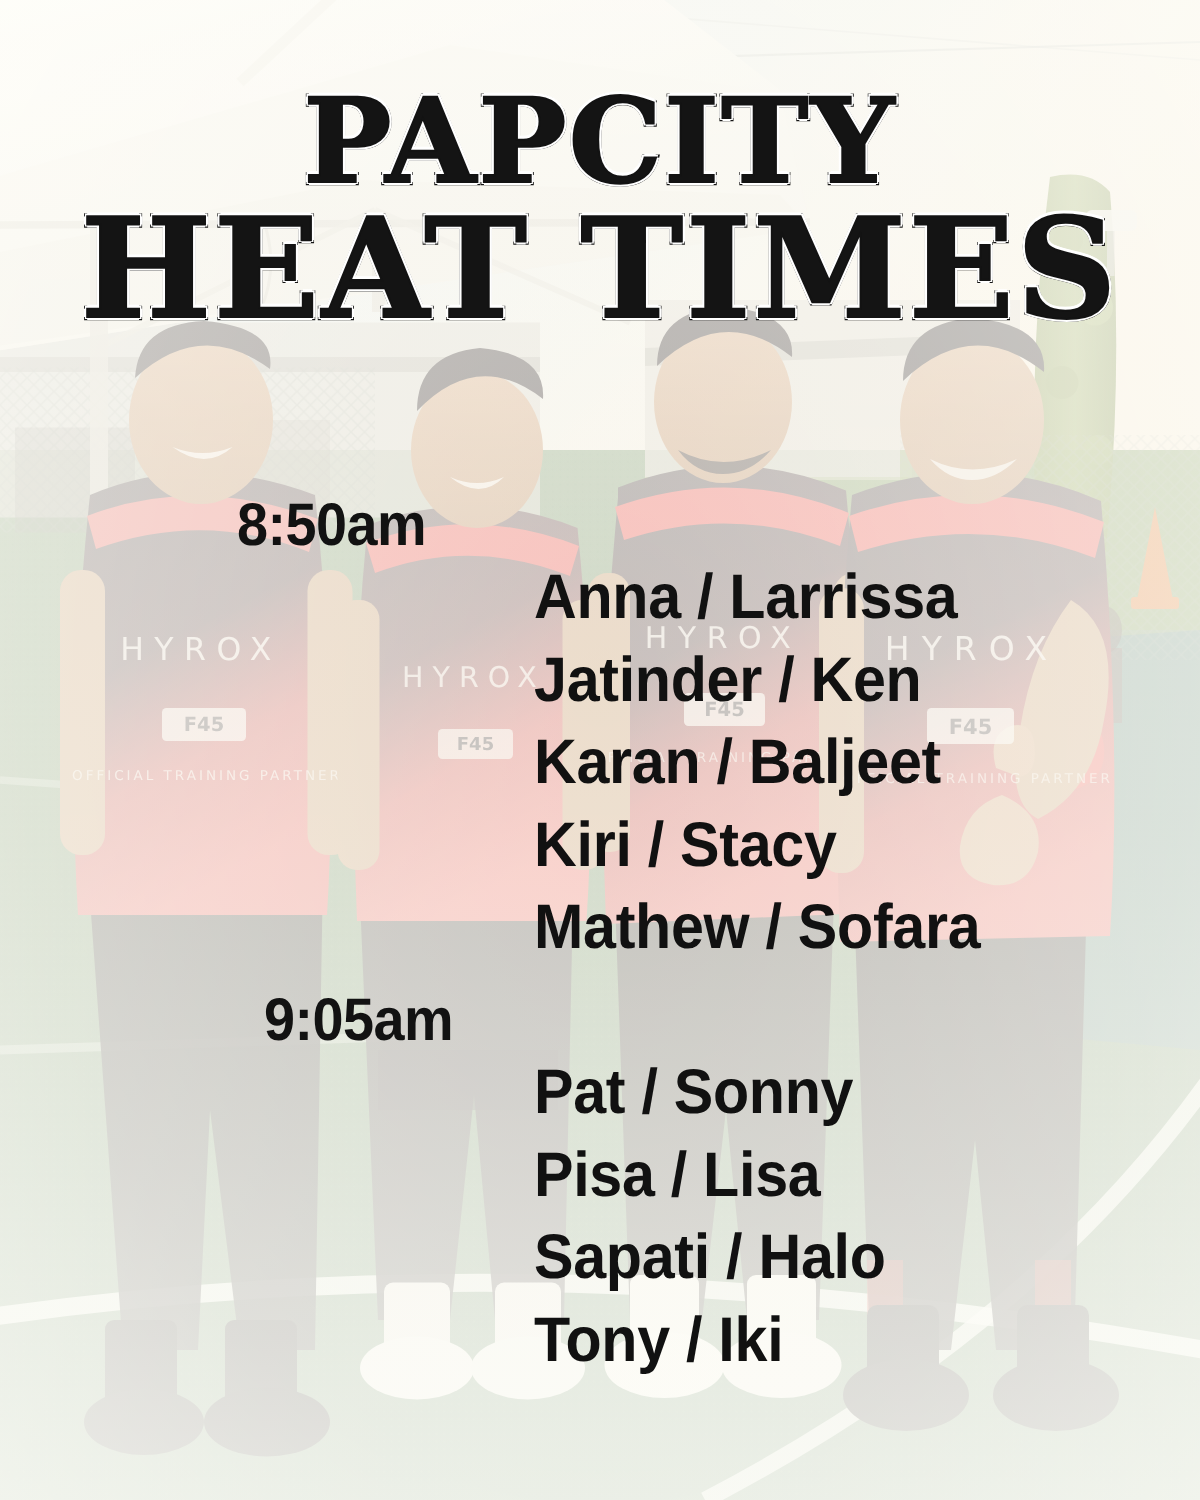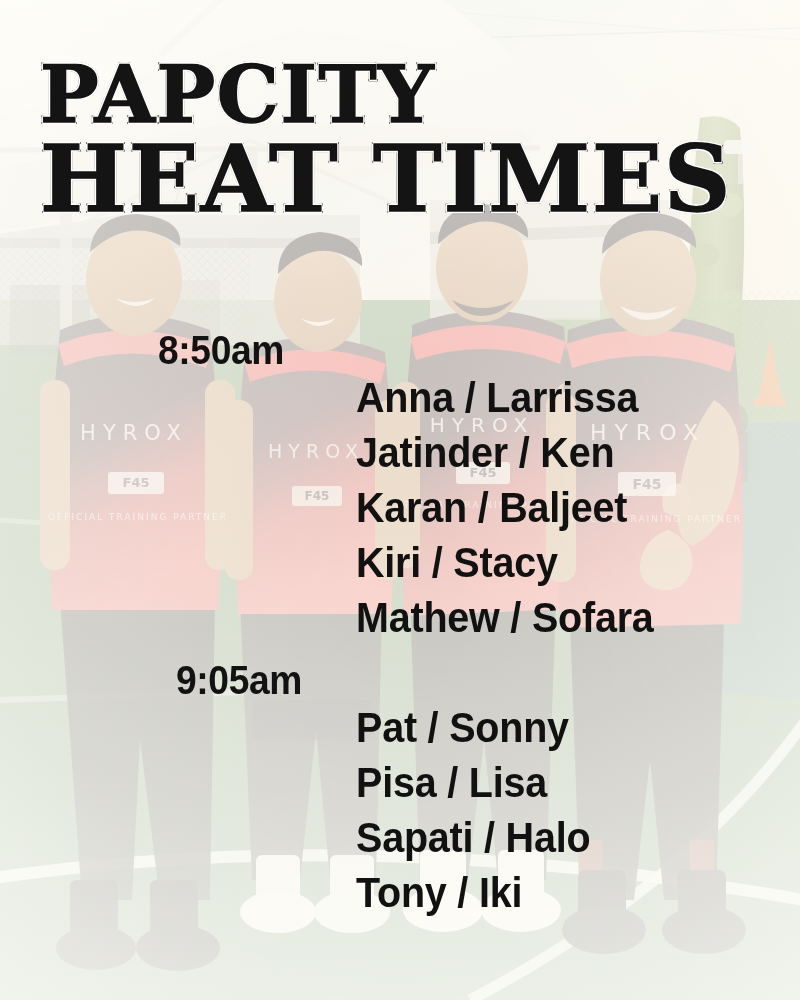--- a/index.html
+++ b/index.html
@@ -29,25 +29,24 @@
   }
   #wash2{
     position:absolute;inset:0;
     background:radial-gradient(ellipse at 50% 45%, rgba(255,255,250,.18) 0%, rgba(255,255,250,.42) 70%, rgba(255,255,250,.60) 100%);
     pointer-events:none;
   }
 
   
   #title{
     position:absolute;left:0;right:0;top:58px;
-    text-align:left;
+    text-align:center;
     z-index:6;
     line-height:.96;
     user-select:none;
-    padding-left:40px;
   }
   .title-line{
     display:block;
     font-family:"DejaVu Serif", serif;
     font-weight:700;
     color:#131313;
     letter-spacing:.02em;
     -webkit-text-stroke:1.4px #131313;
     text-shadow:
       0 0 0 #131313,

